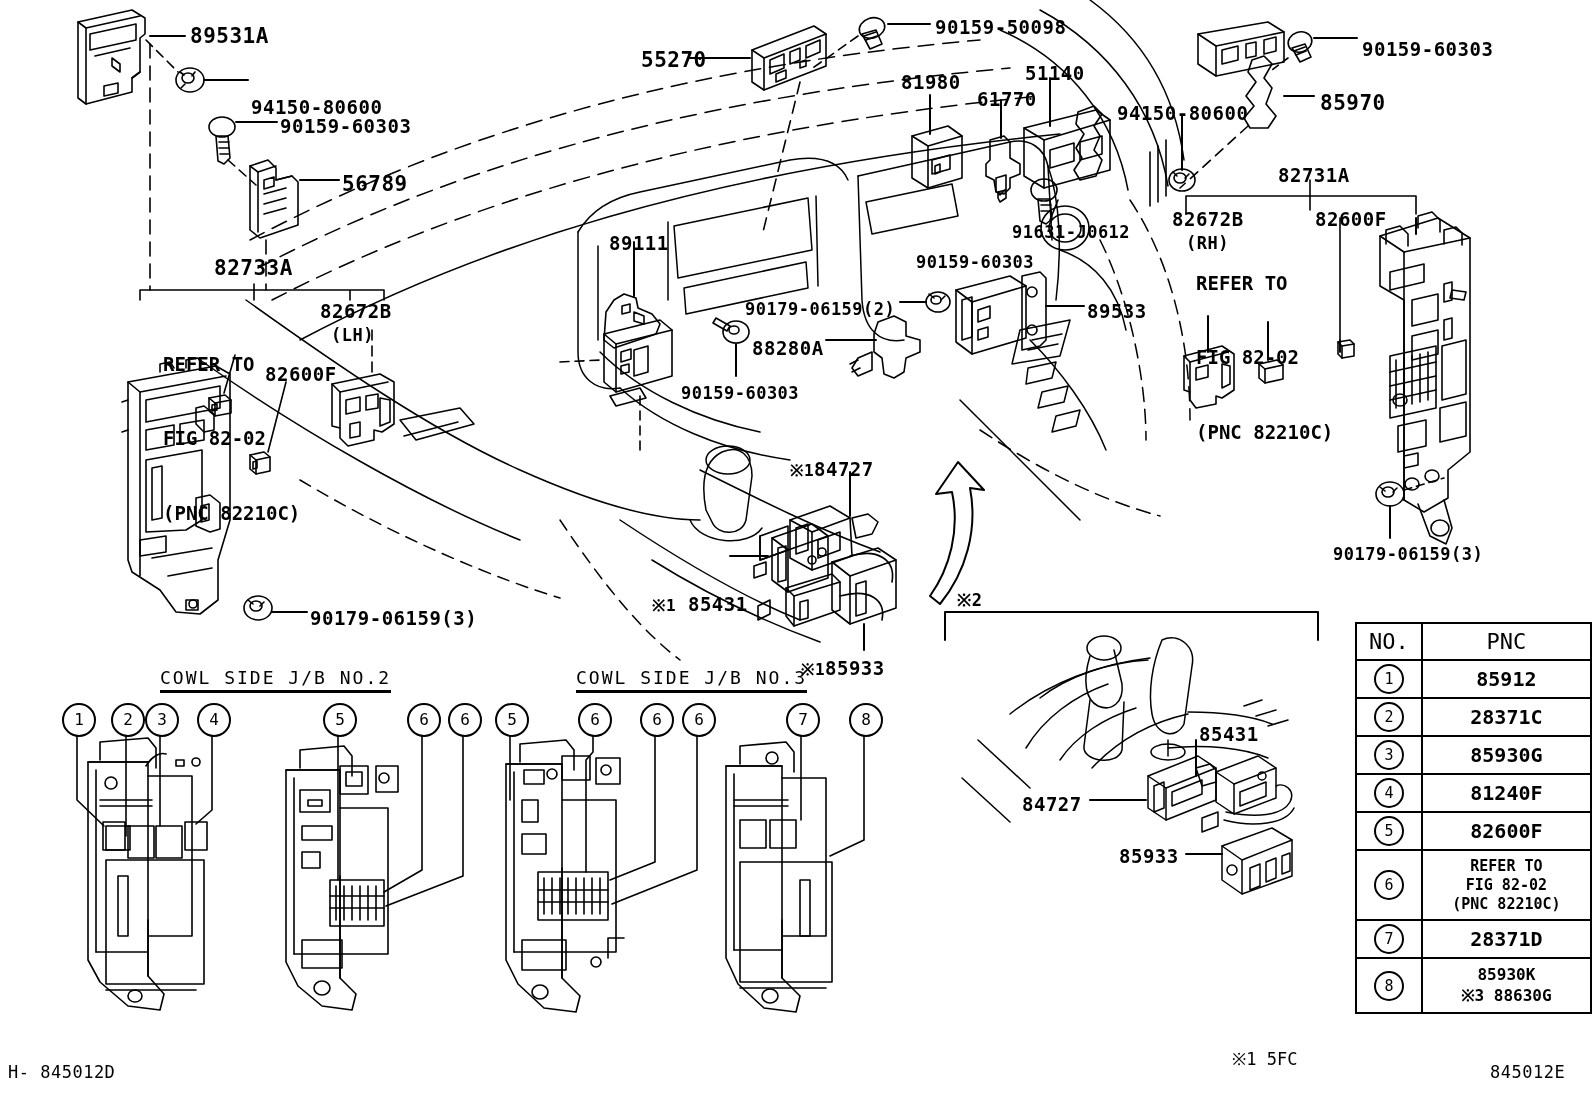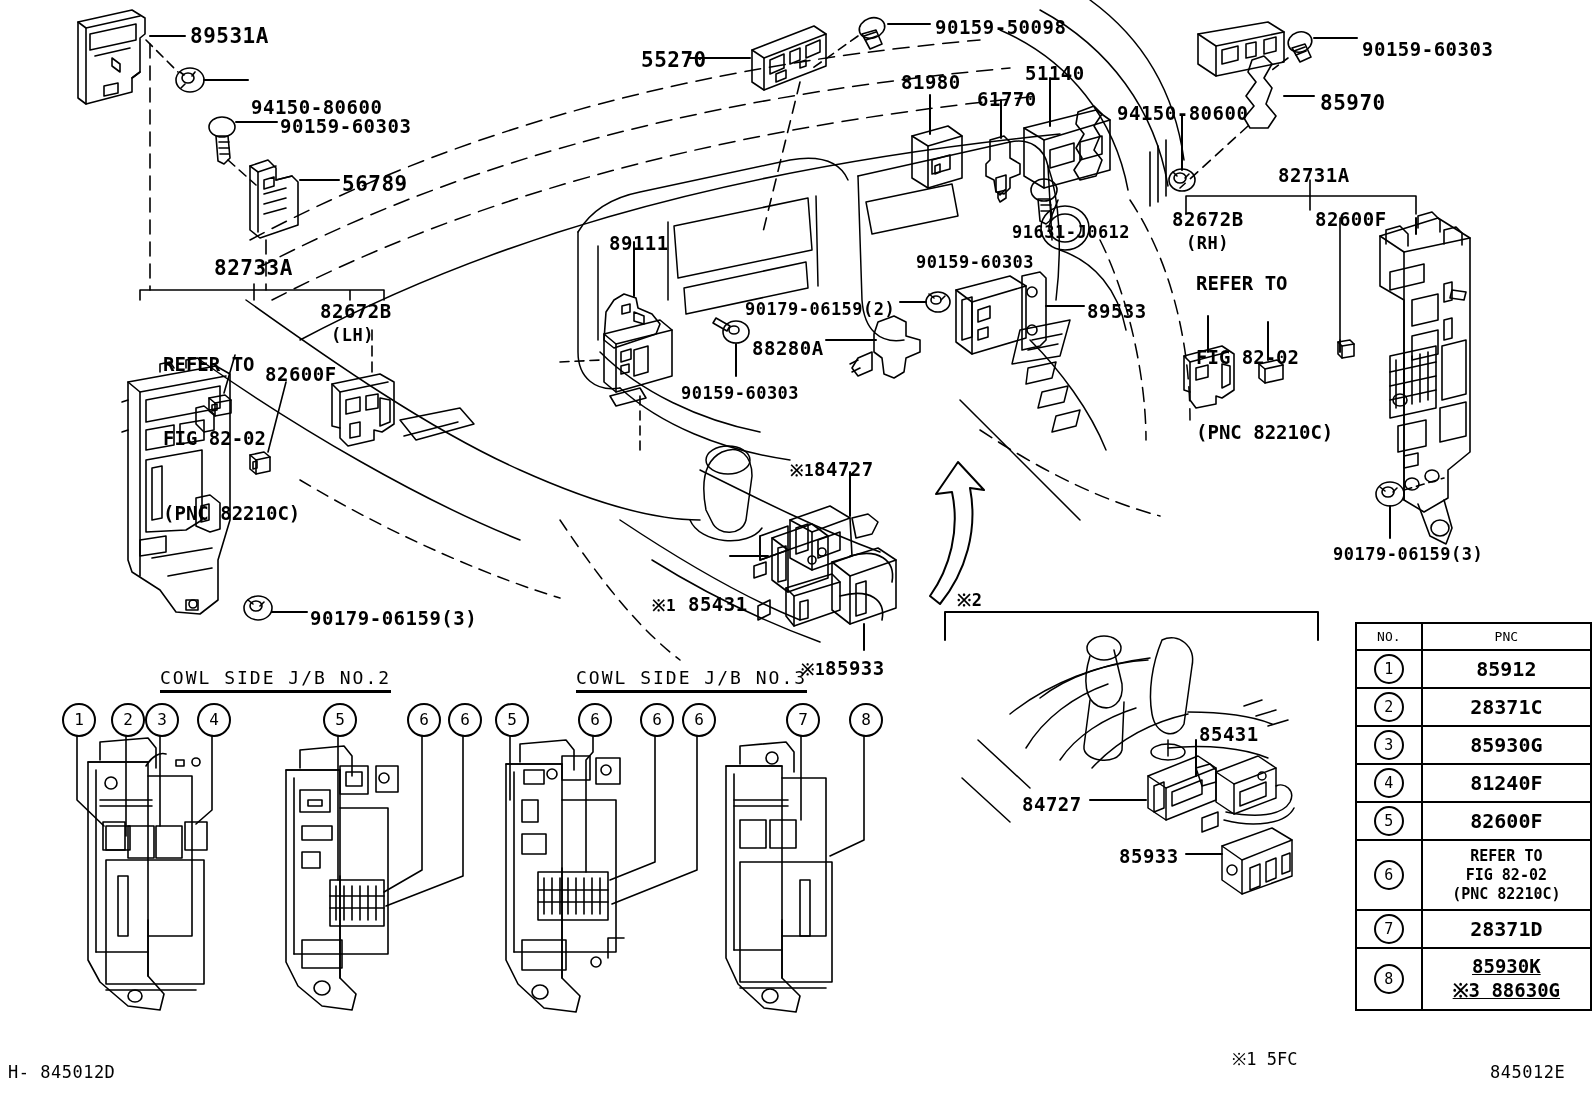--- a/index.html
+++ b/index.html
@@ -11,21 +11,21 @@
        font-family:"DejaVu Sans Mono","Liberation Mono",monospace;}
   .l22{font-size:21px;}
   .l20{font-size:19px;}
   .l18{font-size:17px;}
   .sec{position:absolute;font-size:18px;letter-spacing:2px;font-weight:normal;
         font-family:"DejaVu Sans Mono","Liberation Mono",monospace;white-space:pre;
         border-bottom:3px solid #000;padding-bottom:2px;}
   .tbl{position:absolute;border:2px solid #000;border-collapse:collapse;background:#fff;}
   .tbl td,.tbl th{border:2px solid #000;text-align:center;vertical-align:middle;
        font-family:"DejaVu Sans Mono","Liberation Mono",monospace;}
-  .tbl th{font-size:13px;font-weight:normal;padding:5px 0;}
+  .tbl th{font-size:22px;font-weight:normal;padding:5px 0;}
   .cno{width:62px;}
   .cpn{width:160px;font-size:20px;font-weight:bold;padding:6px 4px;}
   .circ{display:inline-block;width:26px;height:26px;border:2px solid #000;border-radius:50%;
         line-height:26px;font-size:15px;text-align:center;font-weight:normal;}
   .refsm{font-size:15px;font-weight:bold;line-height:1.25;}
   .fn{position:absolute;font-size:17px;white-space:pre;line-height:1.45;}
   .bubble{position:absolute;width:30px;height:30px;border:2px solid #000;border-radius:50%;
           text-align:center;line-height:30px;font-size:16px;background:#fff;z-index:5;}
   .refbox{position:absolute;font-size:19px;font-weight:bold;line-height:1.3;white-space:pre;}
   .star{font-size:16px;}
@@ -702,21 +702,21 @@
     <td class="cpn refsm" style="white-space:pre-line;">REFER TO
 FIG 82-02
 (PNC 82210C)</td>
   </tr>
   <tr>
     <td class="cno"><span class="circ">7</span></td>
     <td class="cpn">28371D</td>
   </tr>
   <tr>
     <td class="cno"><span class="circ">8</span></td>
-    <td class="cpn" style="white-space:pre-line;font-size:19px;text-decoration:underline;">85930K
+    <td class="cpn" style="white-space:pre-line;font-size:16px;">85930K
 ※3 88630G</td>
   </tr>
 </tbody>
     </table>
 
 <div class="fn" style="left:1232px;top:998px;">
   <div>※1 5FC</div>
   
   
 </div>

